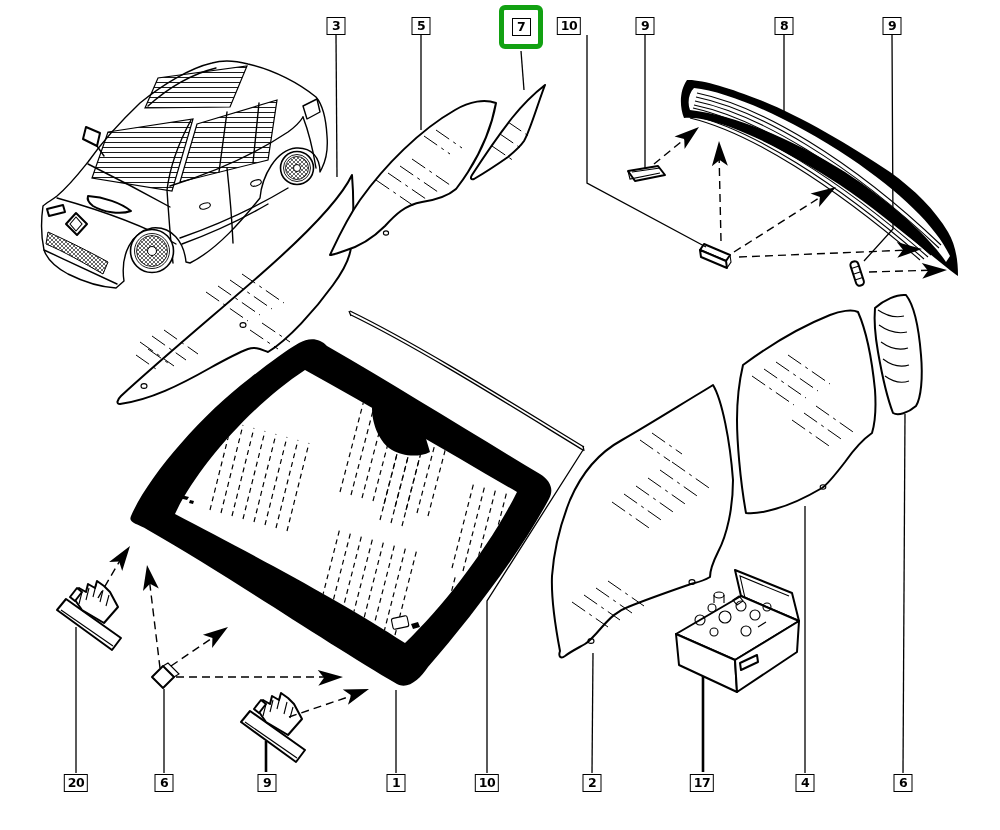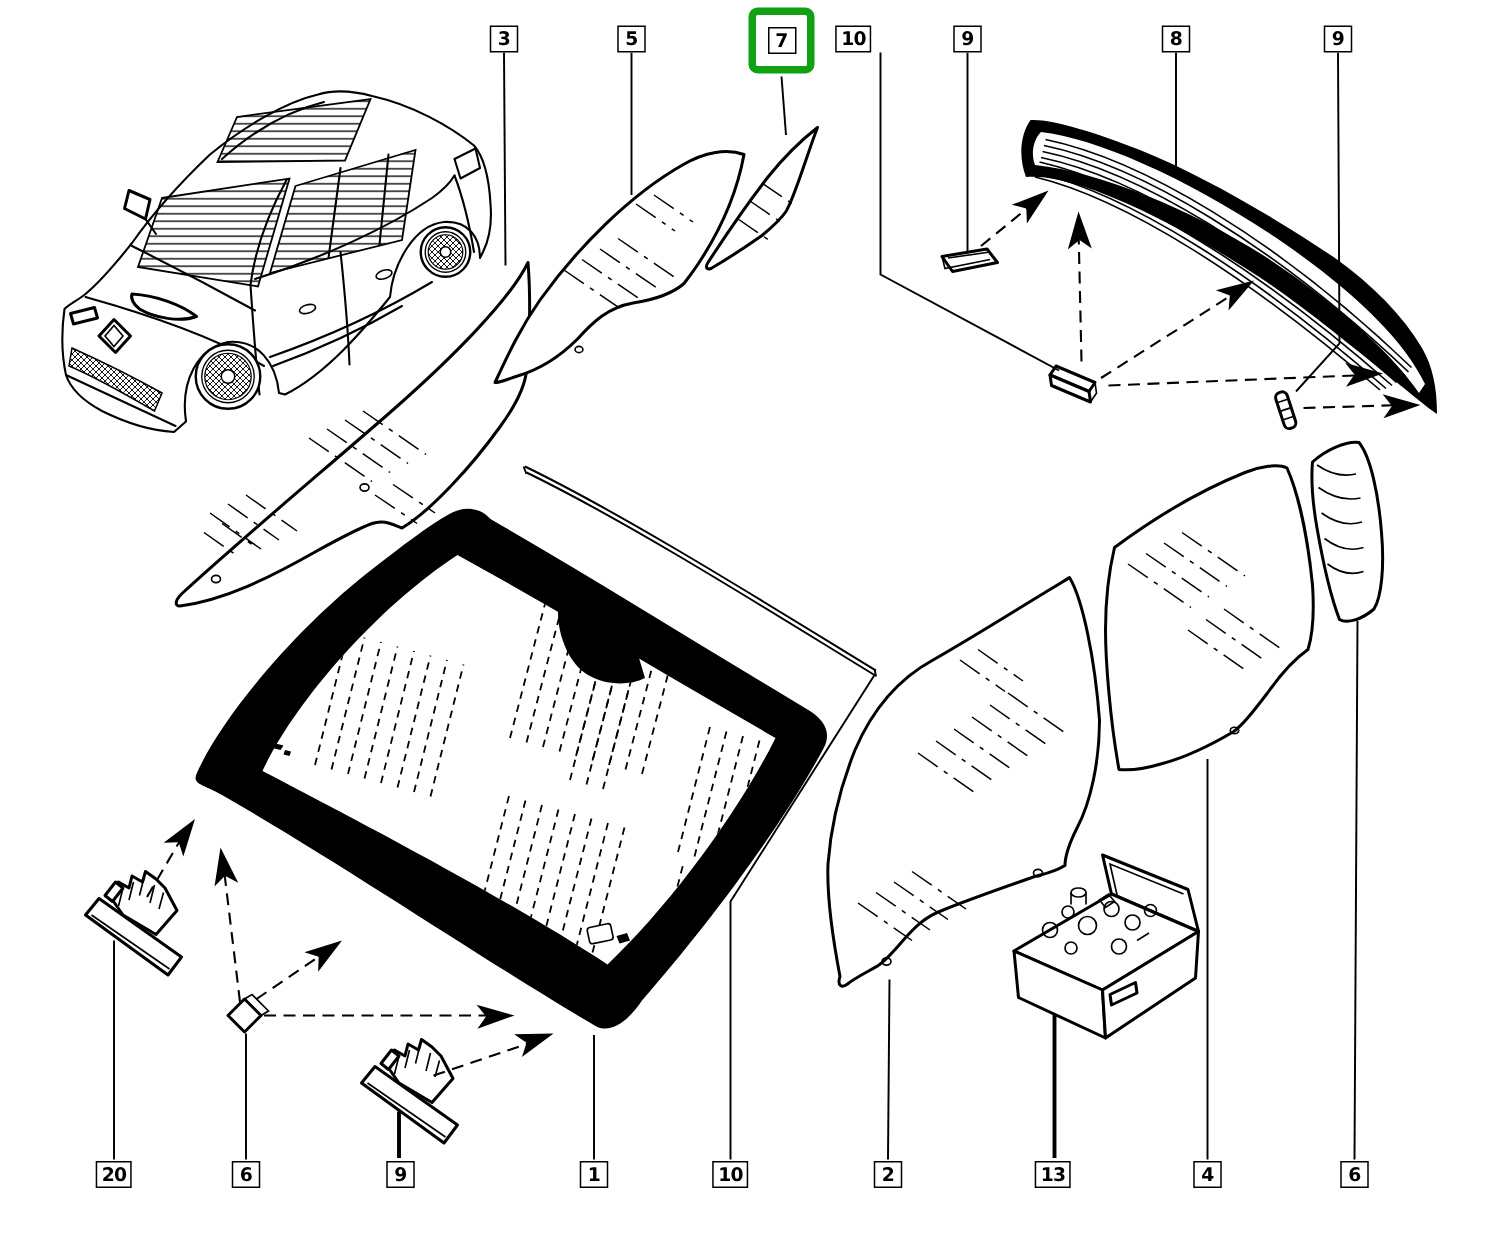--- a/index.html
+++ b/index.html
@@ -292,16 +292,16 @@
   <div class="callout" style="left:645px;top:26px">9</div>
   <div class="callout" style="left:784px;top:26px">8</div>
   <div class="callout" style="left:892px;top:26px">9</div>
 
   <div class="callout" style="left:76px;top:783px">20</div>
   <div class="callout" style="left:164px;top:783px">6</div>
   <div class="callout" style="left:267px;top:783px">9</div>
   <div class="callout" style="left:396px;top:783px">1</div>
   <div class="callout" style="left:487px;top:783px">10</div>
   <div class="callout" style="left:592px;top:783px">2</div>
-  <div class="callout" style="left:702px;top:783px">13</div>
+  <div class="callout" style="left:702px;top:783px">17</div>
   <div class="callout" style="left:805px;top:783px">4</div>
   <div class="callout" style="left:903px;top:783px">6</div>
 </div>
 
 </body></html>

